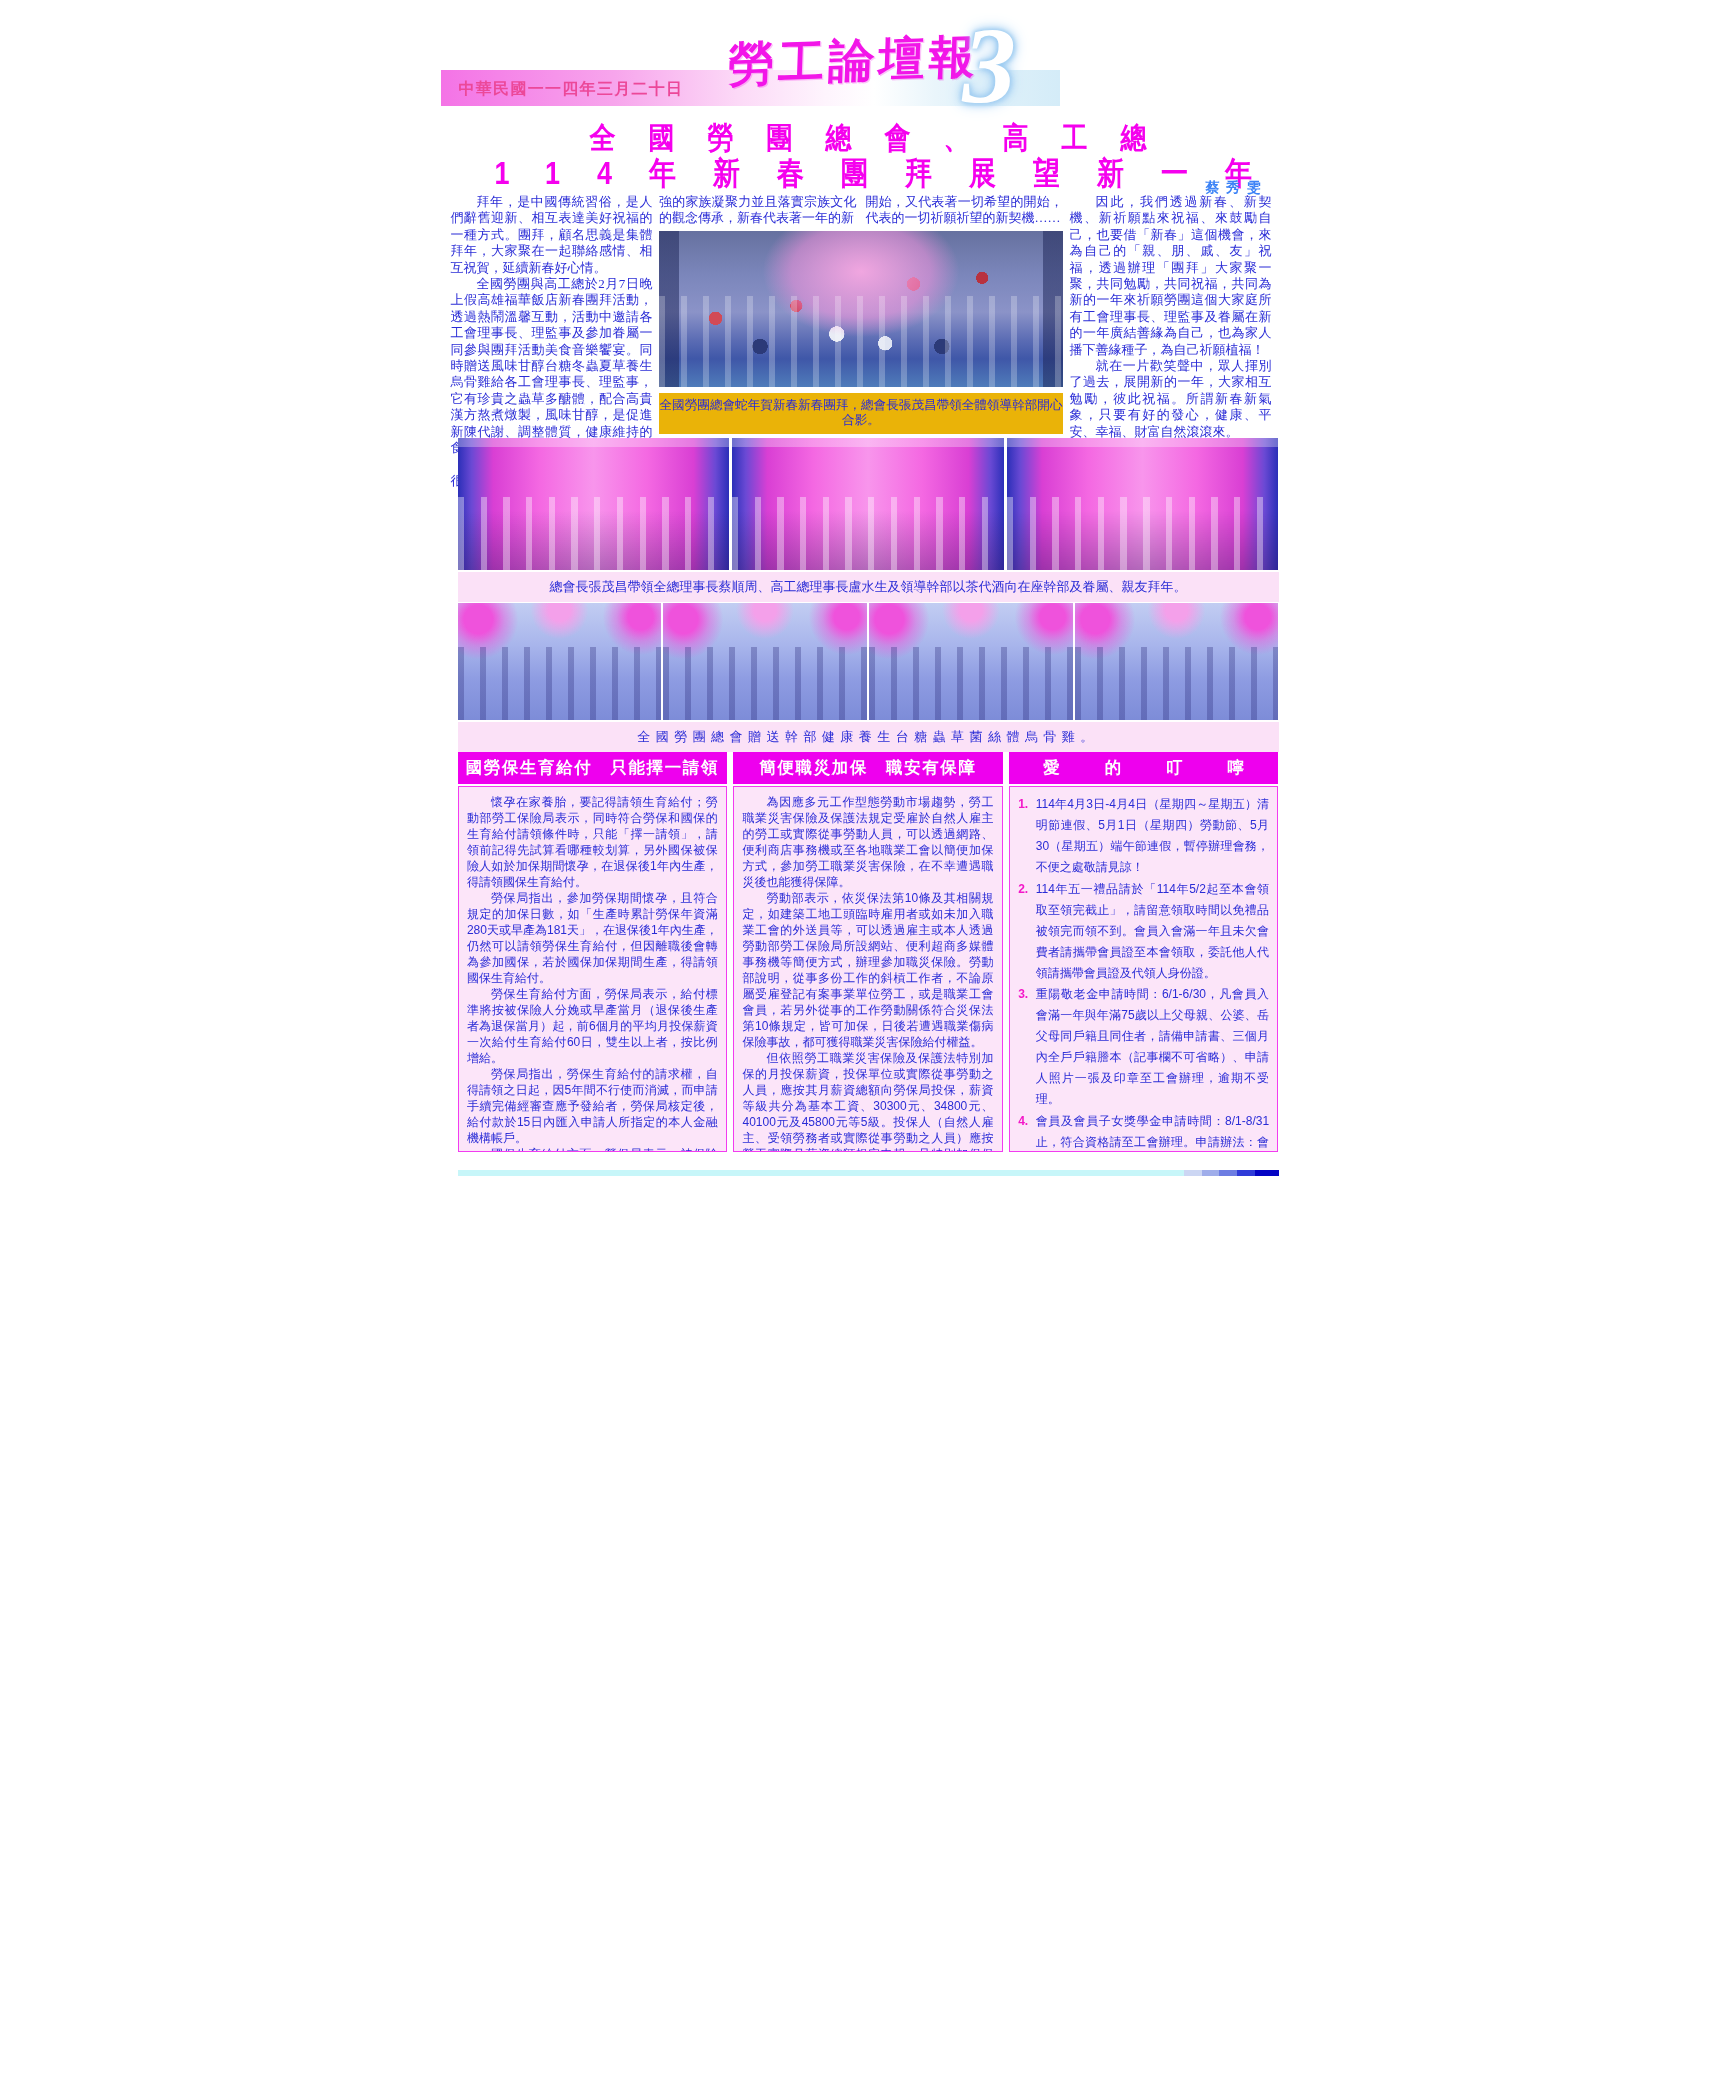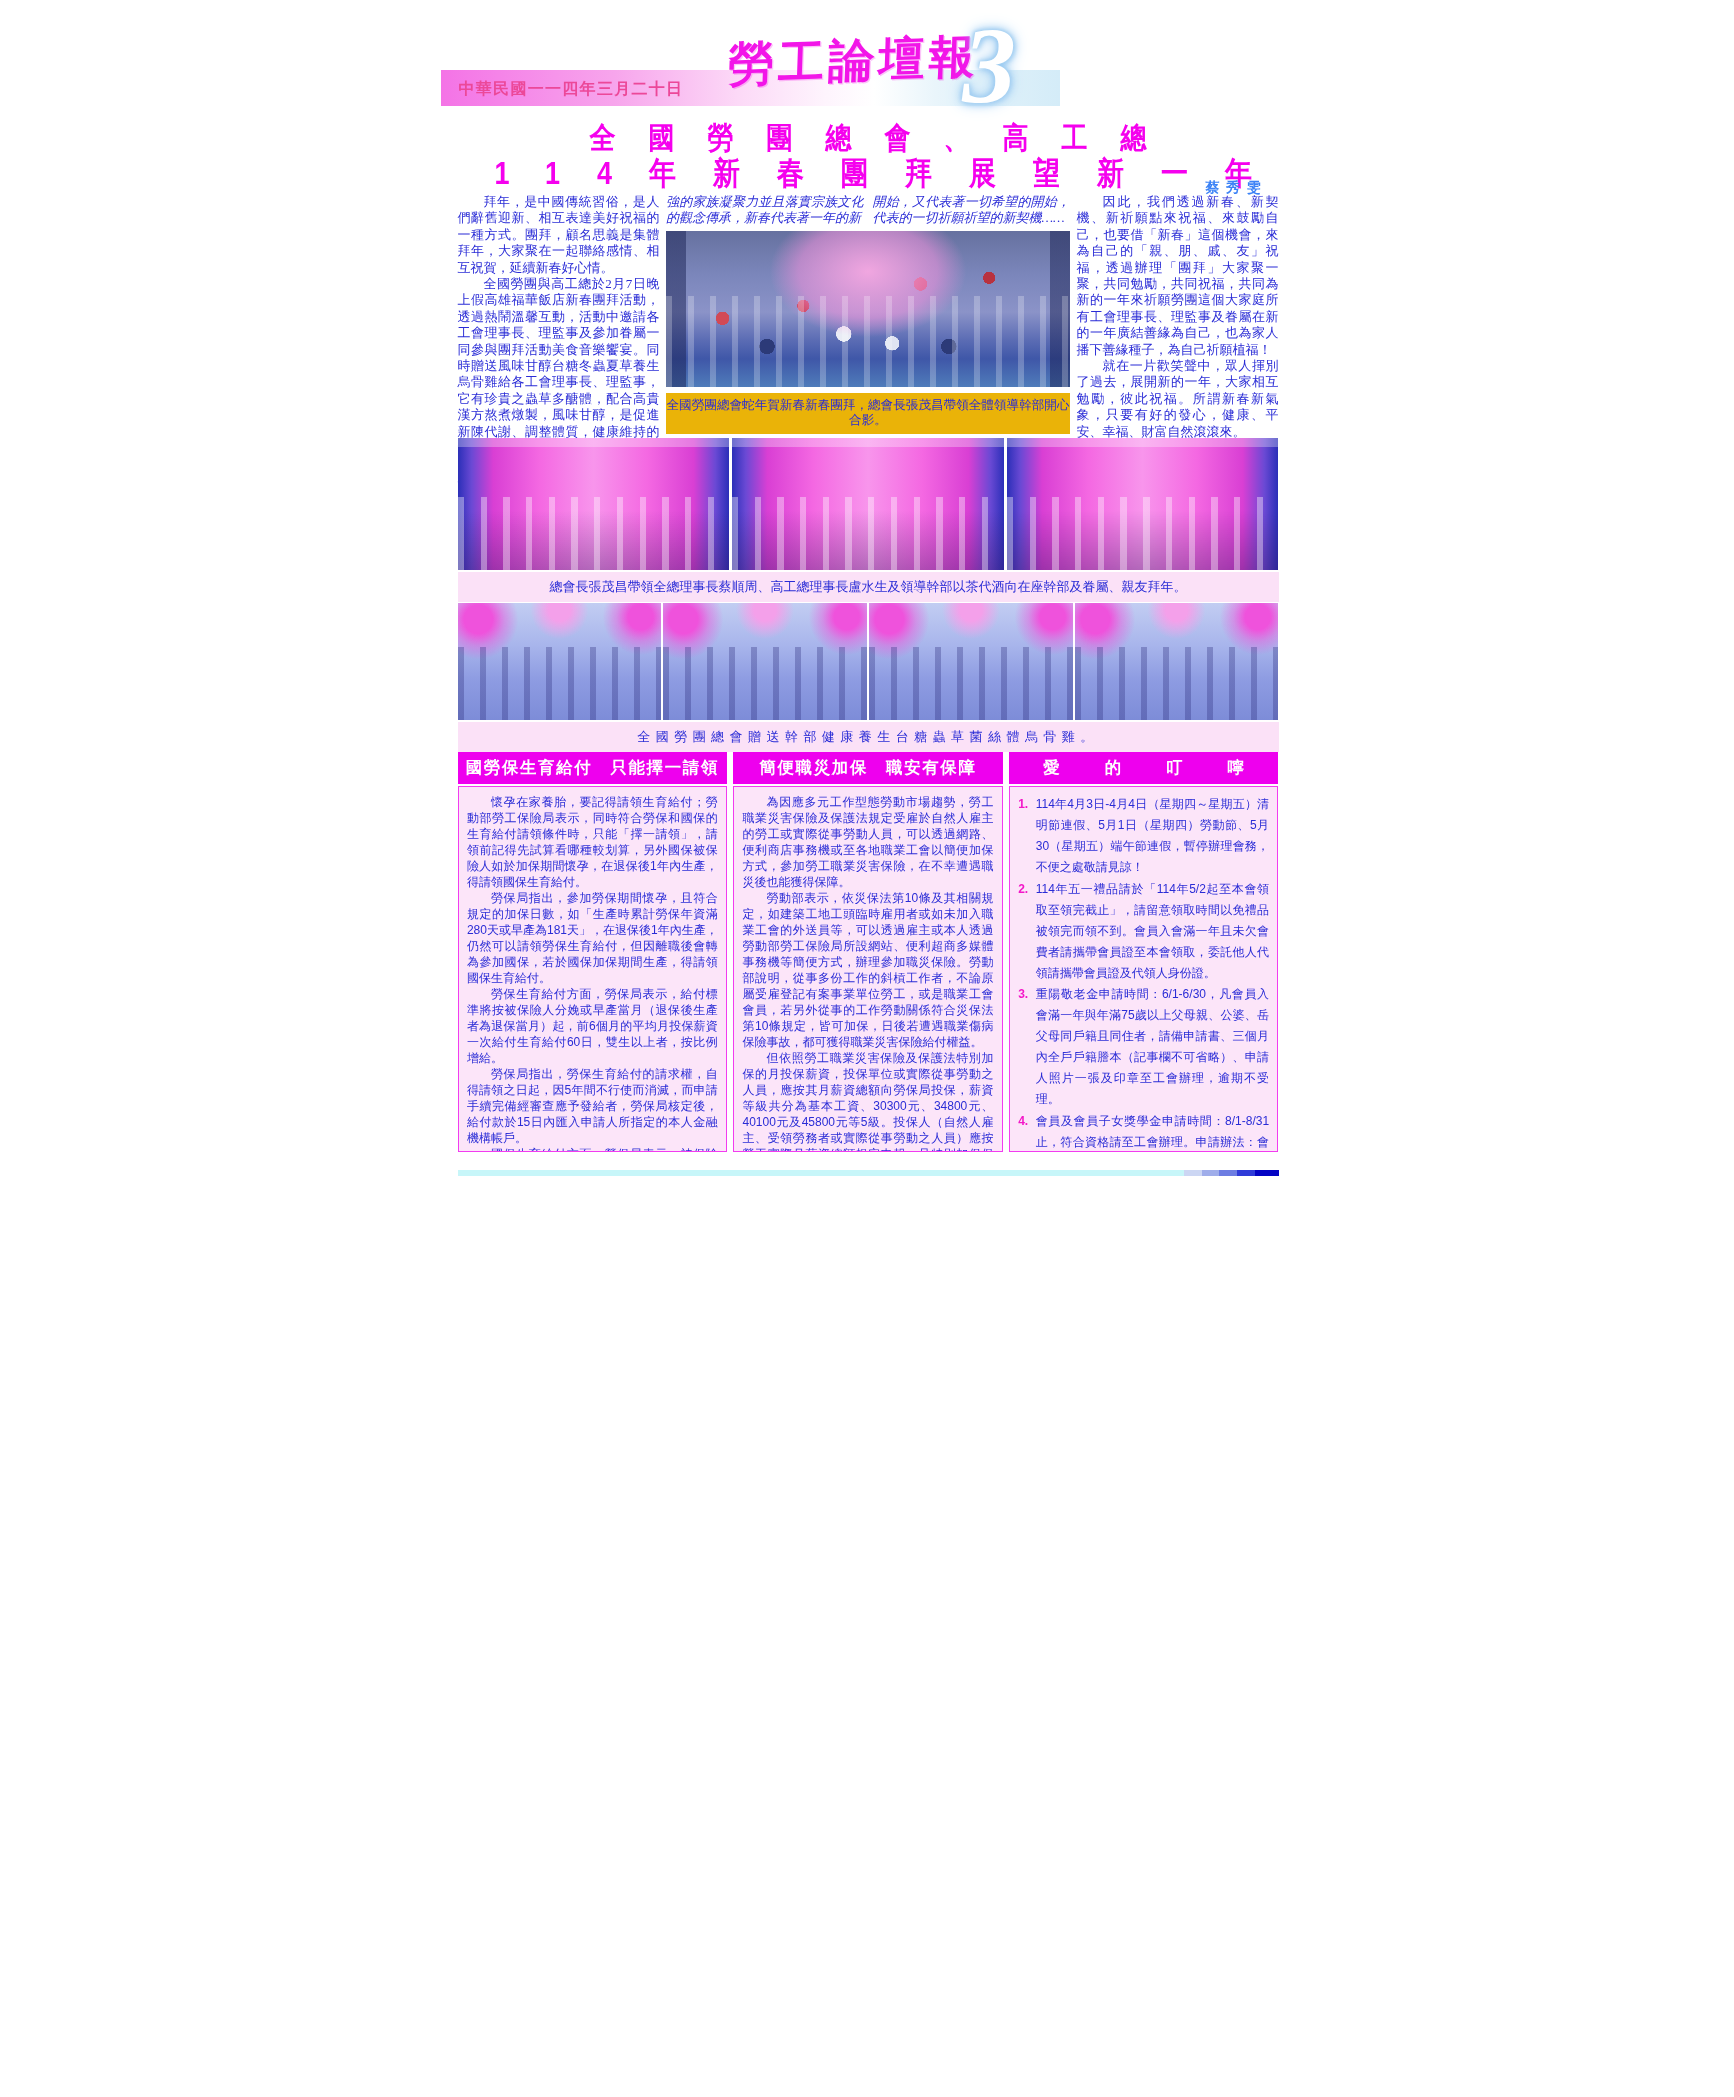--- a/index.html
+++ b/index.html
@@ -37,27 +37,27 @@
   .h2{
     margin-top:6.7px;font-size:27px;font-weight:bold;text-align:center;letter-spacing:37px;text-indent:37px;
     white-space:nowrap;line-height:1.1;transform:scaleY(1.18);transform-origin:center top;
   }
   .byline{
     position:absolute;right:11px;top:57px;font-size:14px;font-weight:bold;color:#3b82f6;
     letter-spacing:6.7px;white-space:nowrap;
   }
   
   .article{
-    position:absolute;left:24px;top:194px;width:821px;height:240px;display:flex;gap:6.7px;
+    position:absolute;left:17px;top:194px;width:821px;height:240px;display:flex;gap:6.7px;
     color:#2a2cd6;
   }
   .col{width:202px;font-size:13px;line-height:16.4px;text-align:justify;text-justify:inter-ideograph;}
   .col p{margin:0;text-indent:2em;}
   .middle{width:404px;display:flex;flex-direction:column;}
-  .mid-cols{display:flex;gap:9px;font-size:13px;line-height:16.4px;text-align:justify;font-style:italic;}
+  .mid-cols{display:flex;gap:9px;font-size:13px;line-height:16.4px;text-align:justify;}
   .mid-cols .mcol{flex:1;}
   .mid-cols p{margin:0;text-indent:0;}
   .photo{position:relative;overflow:hidden;}
   .main-photo{
     margin-top:4.2px;height:156px;
     background:
       radial-gradient(ellipse 126px 84px at 50% 26%, rgba(247,168,226,.95) 0%, rgba(243,146,220,.55) 55%, rgba(243,146,220,0) 78%),
       radial-gradient(circle 11px at 14% 56%, #d24a56 0 60%, transparent 62%),
       radial-gradient(circle 10px at 34% 48%, #c93a4e 0 60%, transparent 62%),
       radial-gradient(circle 11px at 63% 34%, #c93a4e 0 60%, transparent 62%),

